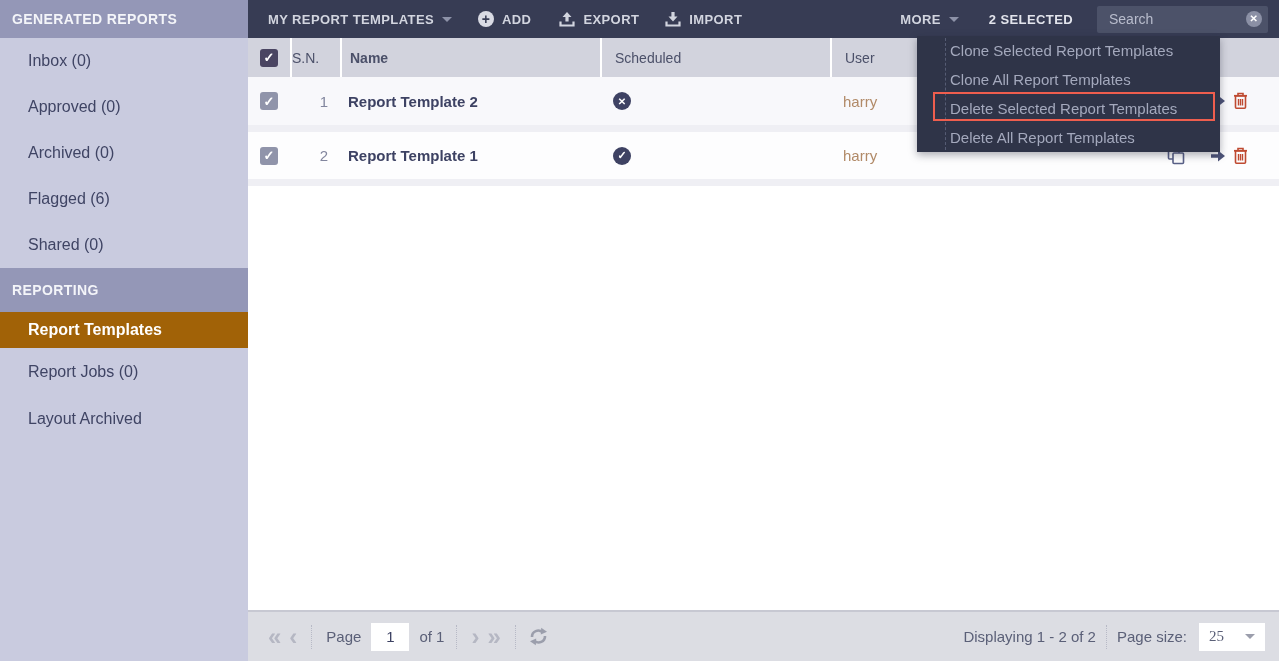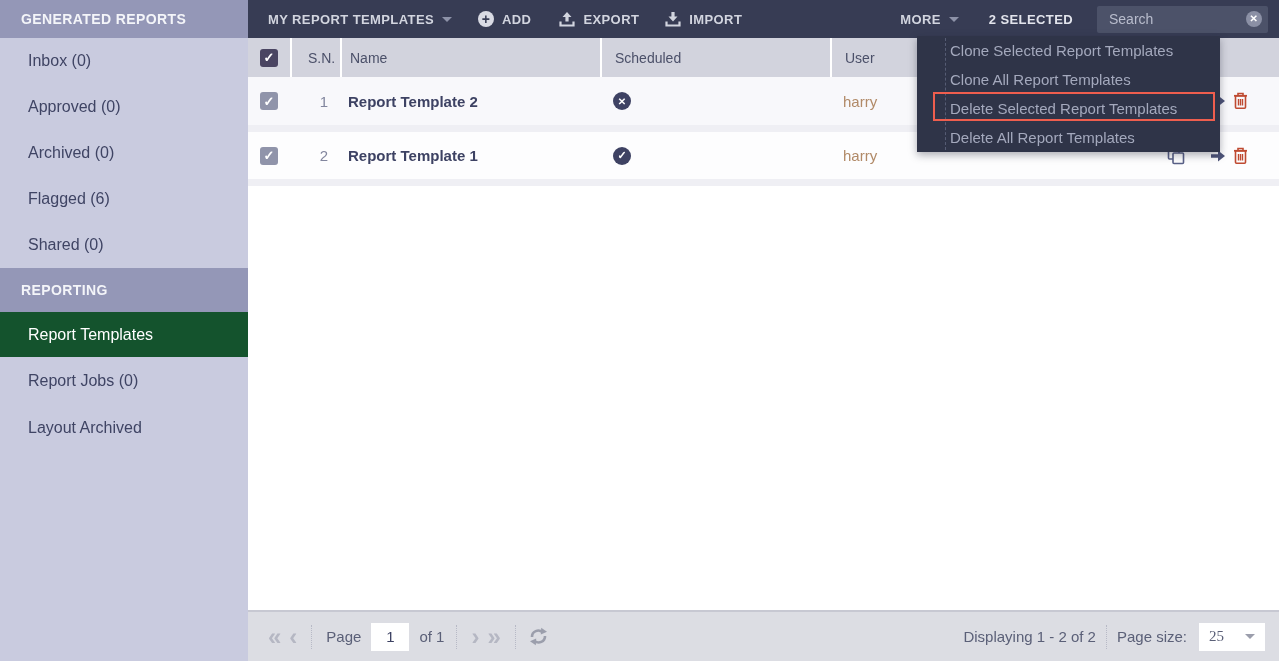--- a/index.html
+++ b/index.html
@@ -4,25 +4,25 @@
 <style>
   html,body{margin:0;padding:0;}
   body{
     width:1279px;height:661px;position:relative;overflow:hidden;
     font-family:"Liberation Sans", sans-serif;background:#fff;
     -webkit-font-smoothing:antialiased;
   }
   
   .sidebar{position:absolute;left:0;top:0;width:248px;height:661px;background:#c9cbdf;z-index:5;}
   .side-header{height:38px;background:#9497b7;color:#f4f5f9;font-size:14px;font-weight:bold;
-    letter-spacing:.4px;display:flex;align-items:center;padding-left:21px;}
+    letter-spacing:.4px;display:flex;align-items:center;padding-left:12px;}
   .side-header.reporting{height:44px;}
   .side-item{height:46px;display:flex;align-items:center;padding-left:28px;font-size:16px;
     color:#3f4464;cursor:pointer;}
-  .side-item.selected{height:45px;background:#14532d;color:#ffffff;font-weight:normal;}
+  .side-item.selected{height:36px;background:#a16207;color:#ffffff;font-weight:bold;}
   .side-item.tall{height:47px;}
   
   .main{position:absolute;left:248px;top:0;width:1031px;height:661px;background:#ffffff;}
   
   .toolbar{position:absolute;left:0;top:0;right:0;height:38px;background:#373c54;display:flex;
     align-items:center;color:#d2d5df;font-size:13px;font-weight:bold;letter-spacing:.4px;}
   .tb-item{display:flex;align-items:center;cursor:pointer;white-space:nowrap;}
   .caret{width:0;height:0;border-left:5px solid transparent;border-right:5px solid transparent;
     border-top:5px solid #8d92a8;margin-left:8px;}
   .tpl-switch{margin-left:20px;}
@@ -40,22 +40,22 @@
     color:#dfe1ea;font-size:14px;font-family:"Liberation Sans",sans-serif;}
   .searchbox input::placeholder{color:#b9bdcd;}
   .search-clear{width:16px;height:16px;border-radius:50%;background:#8b90a5;color:#ffffff;
     font-size:10px;font-weight:bold;line-height:16px;text-align:center;cursor:pointer;}
   
   .grid-header{position:absolute;left:0;top:38px;right:0;height:39px;background:#d2d3dd;
     display:flex;align-items:stretch;color:#4b5069;font-size:14px;z-index:2;}
   .gc{display:flex;align-items:center;box-sizing:border-box;}
   .gc.sep{border-left:2px solid #ffffff;}
   .col-cb{width:42px;justify-content:center;}
-  .col-sn{width:50px;padding-left:16px;}
-  .col-name{width:260px;padding-left:8px;}
+  .col-sn{width:50px;padding-left:0;}
+  .col-name{width:260px;padding-left:8px;font-weight:bold;}
   .col-sched{width:230px;padding-left:13px;}
   .col-user{width:180px;padding-left:13px;}
   .col-rest{flex:1;}
   
   .cb{width:18px;height:18px;border-radius:3px;display:flex;align-items:center;justify-content:center;
     cursor:pointer;}
   .cb::after{content:"\2713";color:#fff;font-size:13px;font-weight:bold;}
   .cb.dark{background:#4a4562;}
   .cb.gray{background:#9094aa;}
   

